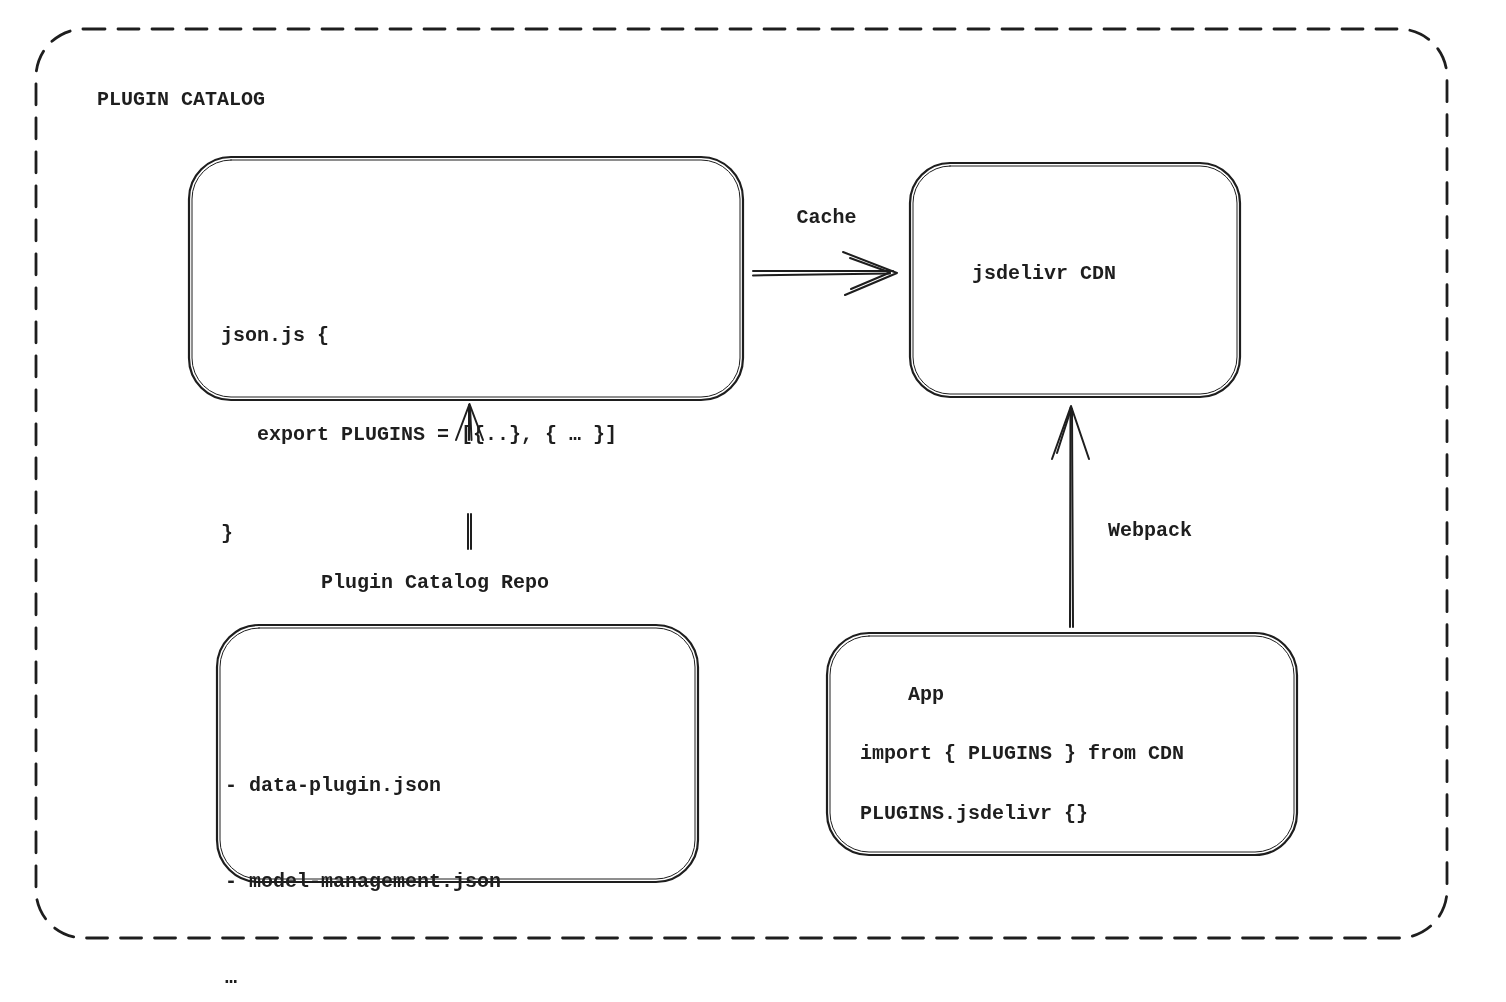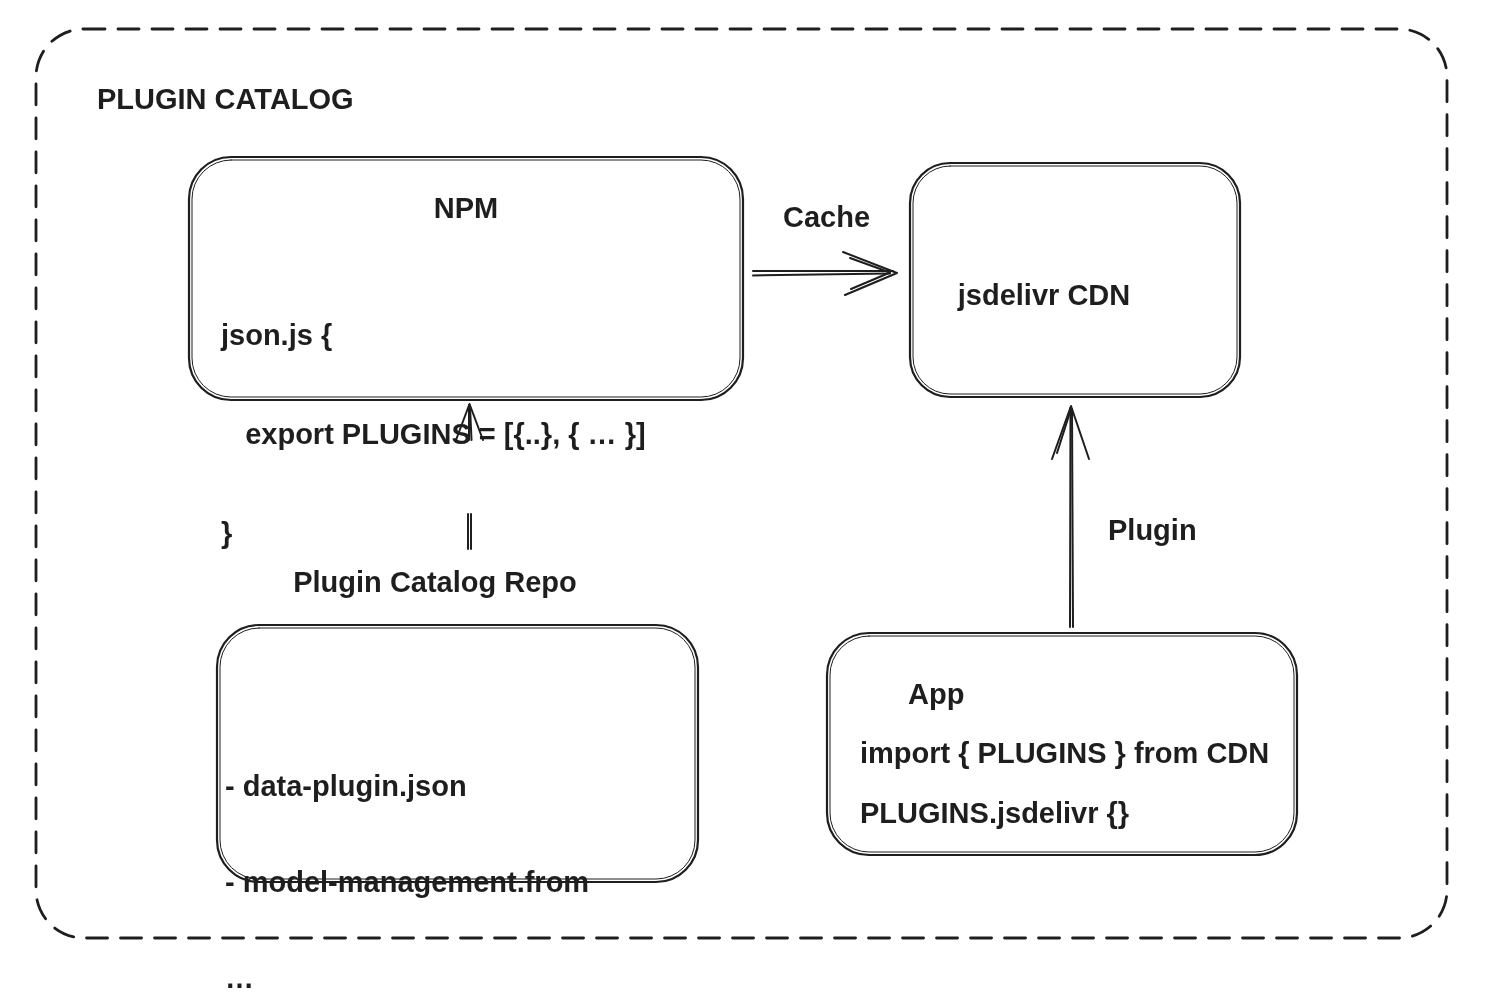--- a/index.html
+++ b/index.html
@@ -7,22 +7,22 @@
     position: relative;
     width: 1506px;
     height: 1002px;
     background: #ffffff;
     overflow: hidden;
     font-family: "DejaVu Sans Mono", "Liberation Mono", monospace;
   }
   .canvas svg { position: absolute; left: 0; top: 0; }
   .txt {
     position: absolute;
-    font-family: Liberation Sans, sans-serif;
-    font-size: 29px;
+    font-family: Liberation Mono, monospace;
+    font-size: 20px;
     line-height: 33px;
     font-weight: 600;
     color: #1e1e1e;
     white-space: pre;
   }
   .center { text-align: center; }
 </style>
 </head>
 <body>
 
@@ -65,39 +65,38 @@
     <g stroke-width="2">
       <path d="M1070 627 L1070.5 408"></path>
       <path d="M1073 627 L1072 409"></path>
       <path d="M1052 459 L1071 406 L1089 459"></path>
       <path d="M1057 453 L1071 409"></path>
     </g>
   </svg>
 
   <div class="txt" style="left:97px; top:83px;">PLUGIN CATALOG</div>
 
-  <div class="txt center" style="left:189px; top:192px; width:554px;">NPM</div>
   <div class="txt" style="left:221px; top:253px;">
     <div>json.js {</div>
     <div>   export PLUGINS = [{..}, { … }]</div>
     <div>}</div>
   </div>
 
   <div class="txt center" style="left:753px; top:201px; width:147px;">Cache</div>
 
-  <div class="txt center" style="left:910px; top:279px; width:268px;">jsdelivr CDN</div>
+  <div class="txt center" style="left:910px; top:257px; width:268px;">jsdelivr CDN</div>
 
 
   <div class="txt center" style="left:235px; top:566px; width:400px;">Plugin Catalog Repo</div>
 
   <div class="txt" style="left:225px; top:706px; line-height:32px;">
     <div>- data-plugin.json</div>
-    <div>- model-management.from</div>
+    <div>- model-management.json</div>
     <div>…</div>
   </div>
 
   <div class="txt" style="left:860px; top:678px;margin-left:48px;">App</div>
   <div class="txt" style="left:860px; top:737px;">import { PLUGINS } from CDN</div>
   <div class="txt" style="left:860px; top:797px;">PLUGINS.jsdelivr {}</div>
 
-  <div class="txt" style="left:1108px; top:514px;">Plugin</div>
+  <div class="txt" style="left:1108px; top:514px;">Webpack</div>
 
 </div>
 
 </body></html>

